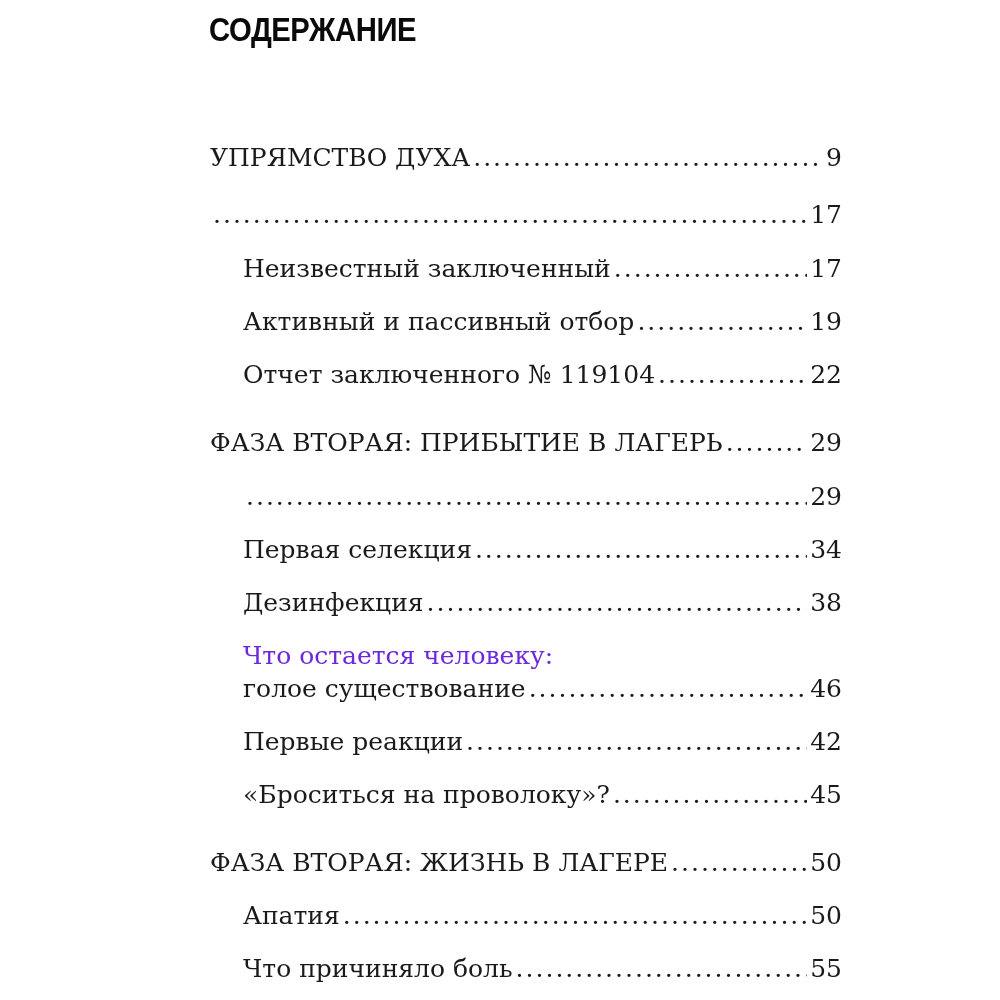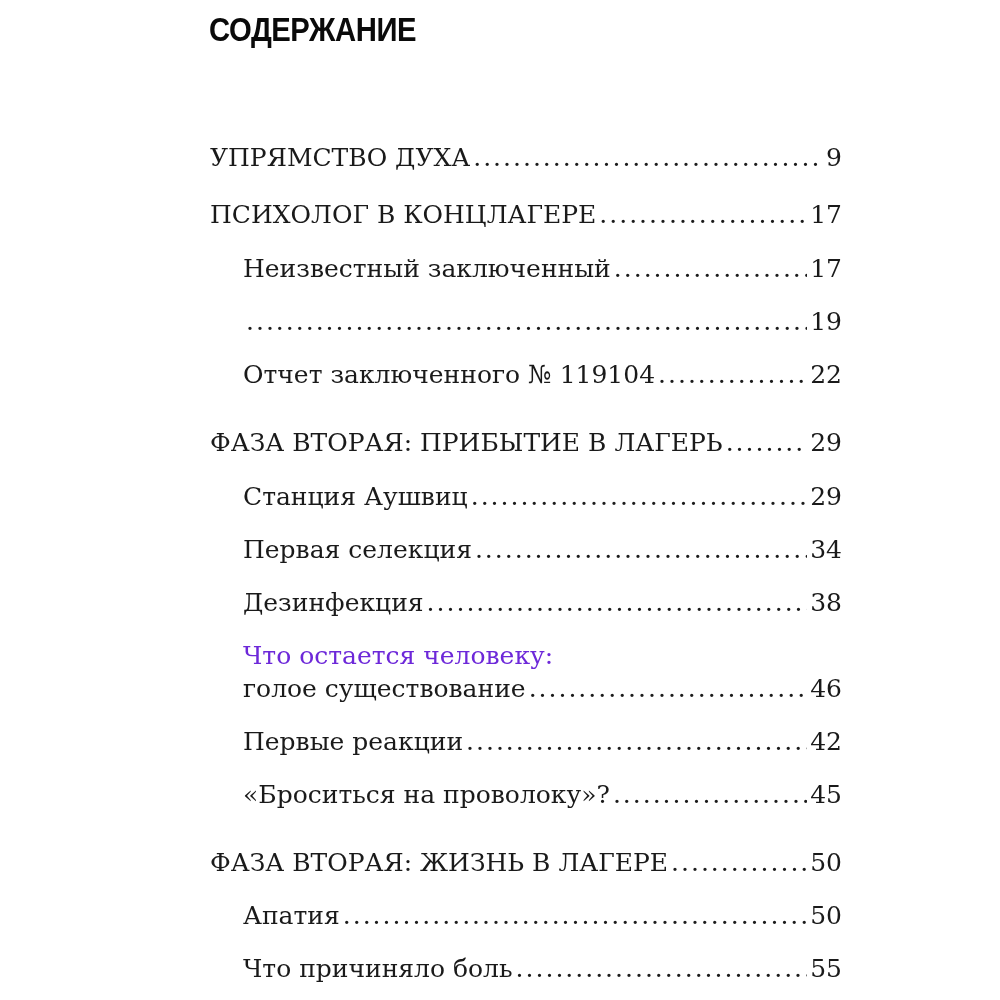--- a/index.html
+++ b/index.html
@@ -44,50 +44,49 @@
   <div class="title">СОДЕРЖАНИЕ</div>
 
   <div>
     <div class="row level-1" style="top: 143px; font-size: 25px;">
       <span class="label">УПРЯМСТВО ДУХА</span>
       <span class="leader"></span>
       <span class="page">9</span>
     </div>
 
     <div class="row level-1" style="top: 200px; font-size: 25px;">
-      <span class="label">ПСИХОЛОГ В КОНЦЛАГЕРЕ</span>
       <span class="leader"></span>
       <span class="page">17</span>
     </div>
 
     <div class="row level-2" style="top: 254px; font-size: 25px;">
       <span class="label">Неизвестный заключенный</span>
       <span class="leader"></span>
       <span class="page">17</span>
     </div>
 
     <div class="row level-2" style="top: 307px; font-size: 25px;">
+      <span class="label">Активный и пассивный отбор</span>
       <span class="leader"></span>
       <span class="page">19</span>
     </div>
 
     <div class="row level-2" style="top: 360px; font-size: 25px;">
       <span class="label">Отчет заключенного № 119104</span>
       <span class="leader"></span>
       <span class="page">22</span>
     </div>
 
     <div class="row level-1" style="top: 428px; font-size: 25px;">
       <span class="label">ФАЗА ВТОРАЯ: ПРИБЫТИЕ В ЛАГЕРЬ</span>
       <span class="leader"></span>
       <span class="page">29</span>
     </div>
 
     <div class="row level-2" style="top: 482px; font-size: 25px;">
-      <span class="label">Станция Аушвиц</span>
       <span class="leader"></span>
       <span class="page">29</span>
     </div>
 
     <div class="row level-2" style="top: 535px; font-size: 25px;">
       <span class="label">Первая селекция</span>
       <span class="leader"></span>
       <span class="page">34</span>
     </div>
 

